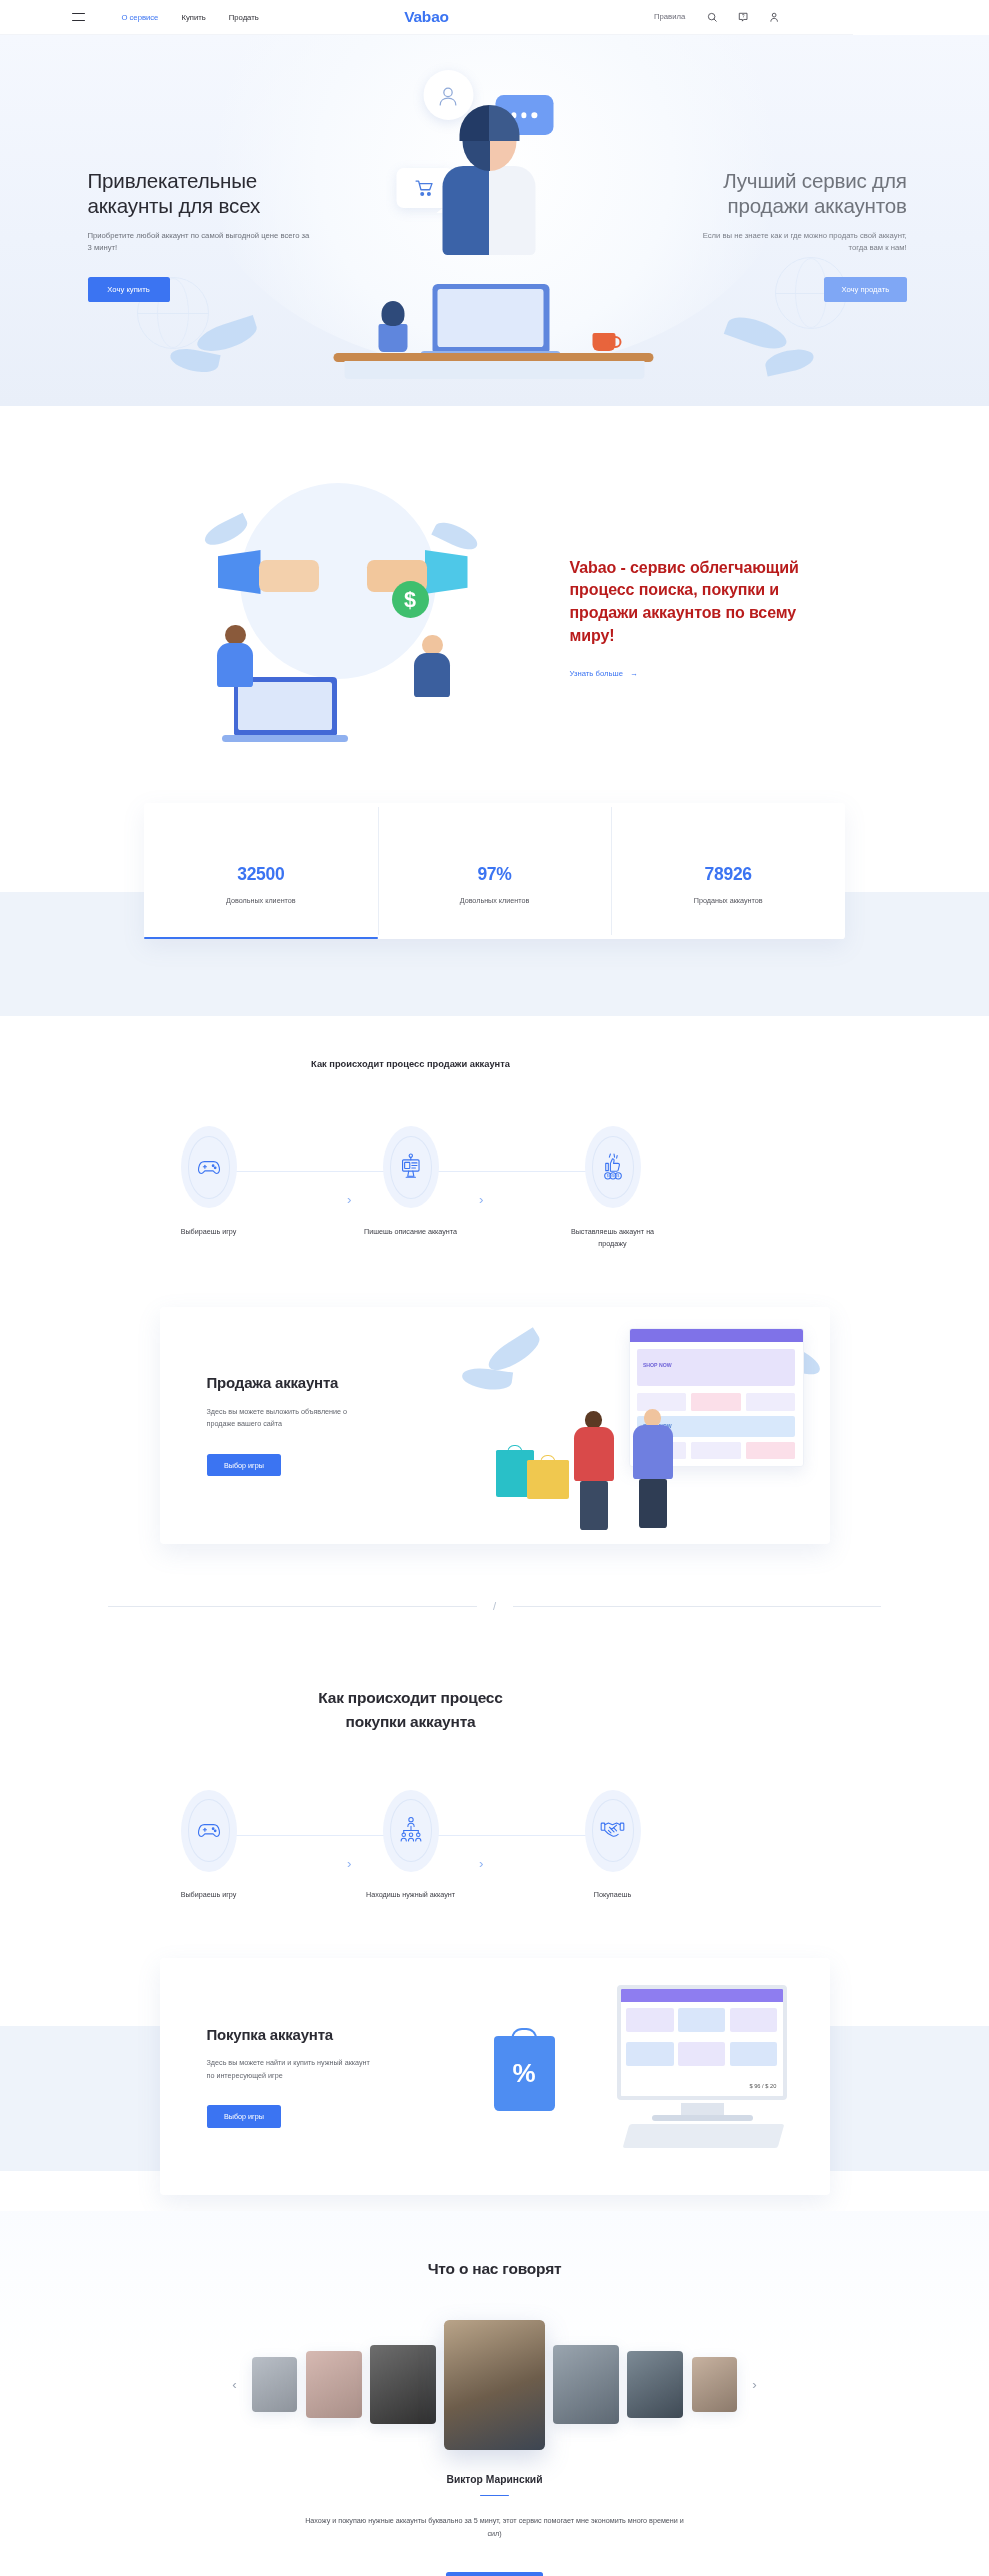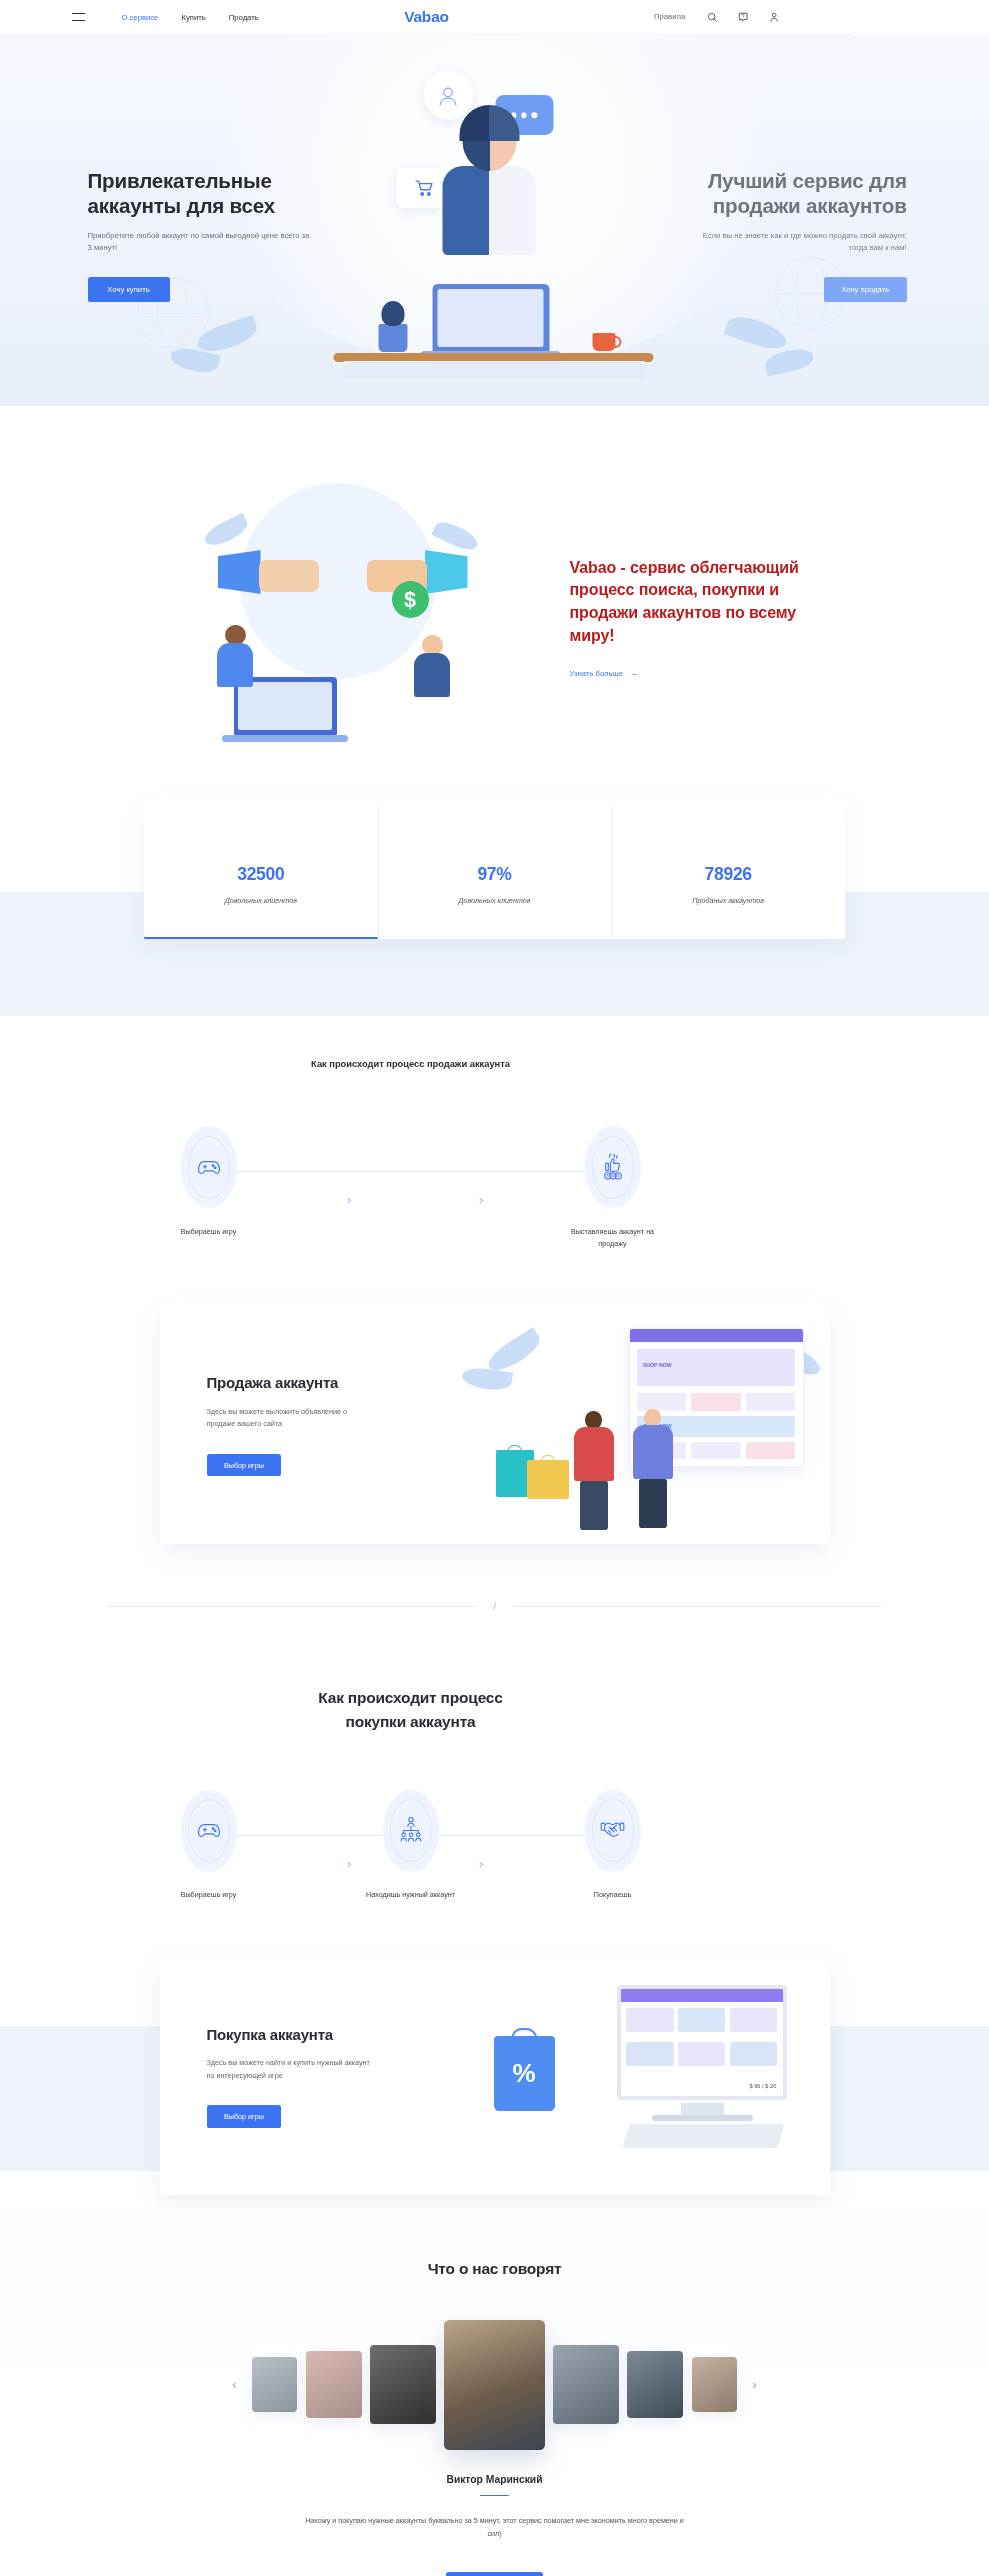--- a/index.html
+++ b/index.html
@@ -45,21 +45,21 @@
   }
   .hero-blob {
     position:absolute; top:-118px; left:50%; transform:translateX(-50%);
     width:608px; height:453px; border-radius:50%;
     background: radial-gradient(circle at 50% 55%, #ffffff 0%, #f7fafe 45%, rgba(240,246,253,0) 72%);
   }
   .hero-inner { position:relative; width:845px; margin:0 auto; height:100%; }
   .hero-col { position:absolute; top:133px; width:222px; }
   .hero-col.left { left:15.5px; }
   .hero-col.right { right:10.3px; text-align:right; }
-  .hero-col h1 { font-size:20.6px; line-height:1.22; font-weight:700; letter-spacing:-0.2px; }
+  .hero-col h1 { font-size:20.6px; line-height:1.22; font-weight:400; letter-spacing:-0.2px; }
   .hero-col.left h1 { color:#2b2b33; }
   .hero-col.right h1 { color:#70747c; }
   .hero-col p { margin-top:11.3px; font-size:7.7px; line-height:1.6; color:#7b7f88; }
   .hero-col.left p { color:#6d717a; }
   .btn {
     display:inline-block; border:none; cursor:pointer; color:#fff;
     font-family:inherit; font-size:7.7px; border-radius:2.6px;
     padding:7.7px 17.5px; text-align:center;
   }
   .btn-primary { background:#3b74f2; }
@@ -120,21 +120,21 @@
   
   .stats-wrap { width:989px; background:linear-gradient(180deg,#ffffff 0%,#ffffff 42%,#eef3fa 42%,#eef3fa 100%); padding-bottom:77px;}
   .stats {
     width:701px; margin:0 auto; background:#fff; border-radius:3.1px;
     box-shadow:0 7.2px 23px rgba(105,130,180,.10);
     display:flex; position:relative;
   }
   .stat { flex:1; text-align:center; padding:32px 5.2px 34px; position:relative; }
   .stat + .stat:before { content:""; position:absolute; left:0; top:4.1px; bottom:4.1px; width:0.5px; background:#e9eef6; }
   .stat .num { font-size:17.5px; font-weight:800; color:#3b74f2; letter-spacing:-0.3px;margin-top:29px; }
-  .stat .cap { margin-top:11.3px; font-size:7.2px; color:#54555d;font-style:italic; }
+  .stat .cap { margin-top:11.3px; font-size:7.2px; color:#54555d; }
   .stat.active:after { content:""; position:absolute; left:0; right:0; bottom:0; height:2.1px; background:#3b74f2; border-radius:1px; }
 
   
   .process { width:821px; background:#fff; padding:43px 0 20.6px; }
   .process.alt { background:#fff; }
   .process h2 { text-align:center; font-size:9.3px; font-weight:800; color:#2b2b33; }
   .process h2.big { font-size:15.5px; line-height:1.5; letter-spacing:-0.2px; }
   .steps { width:515px; margin:57px auto 0; display:flex; justify-content:space-between; position:relative; }
   .steps:before { content:""; position:absolute; left:68px; right:68px; top:45px; height:0.5px; background:#e4ecfa; }
   .step { width:111px; text-align:center; position:relative; z-index:2;}
@@ -364,20 +364,40 @@
                   <path d="M14 7h18c5.5 0 9.5 4.4 11 11.5 1.3 6.3-1 11.5-5 11.5-3.2 0-4.6-2.6-7-5H15c-2.4 2.4-3.8 5-7 5-4 0-6.3-5.2-5-11.5C4.5 11.4 8.5 7 14 7z"></path>
                   <line x1="12" y1="17" x2="18" y2="17"></line>
                   <line x1="15" y1="14" x2="15" y2="20"></line>
                   <circle cx="31" cy="15" r="1.6" fill="#3b74f2"></circle>
                   <circle cx="35" cy="19" r="1.6" fill="#3b74f2"></circle>
                 </svg>
           </span>
         </div>
           </div>
         <div class="step-label">Выбираешь игру</div>
+      </div>
+      <div class="step">
+        <div class="step-oval">
+            <div class="ring">
+          <span>
+            <svg width="21.6" height="27" viewBox="0 0 42 52" fill="none" stroke="#3b74f2" stroke-width="2.2" stroke-linecap="round" stroke-linejoin="round">
+                  <circle cx="21" cy="5" r="3.2"></circle>
+                  <line x1="21" y1="8" x2="21" y2="13"></line>
+                  <rect x="5" y="13" width="32" height="22" rx="2"></rect>
+                  <rect x="9" y="18" width="10" height="12" rx="1"></rect>
+                  <line x1="23" y1="19" x2="33" y2="19"></line>
+                  <line x1="23" y1="24" x2="33" y2="24"></line>
+                  <line x1="23" y1="29" x2="30" y2="29"></line>
+                  <path d="M17 35l-2 10h12l-2-10"></path>
+                  <line x1="12" y1="47" x2="30" y2="47"></line>
+                </svg>
+          </span>
+        </div>
+          </div>
+        <div class="step-label">Пишешь описание аккаунта</div>
       </div>
       <div class="step">
         <div class="step-oval">
             <div class="ring">
           <span>
             <svg width="24" height="27" viewBox="0 0 46 52" fill="none" stroke="#3b74f2" stroke-width="2.1" stroke-linecap="round" stroke-linejoin="round">
                   <line x1="18" y1="2" x2="16" y2="8"></line>
                   <line x1="25" y1="2" x2="26" y2="8"></line>
                   <line x1="31" y1="5" x2="30" y2="10"></line>
                   <path d="M14 20v14H9V20z"></path>

